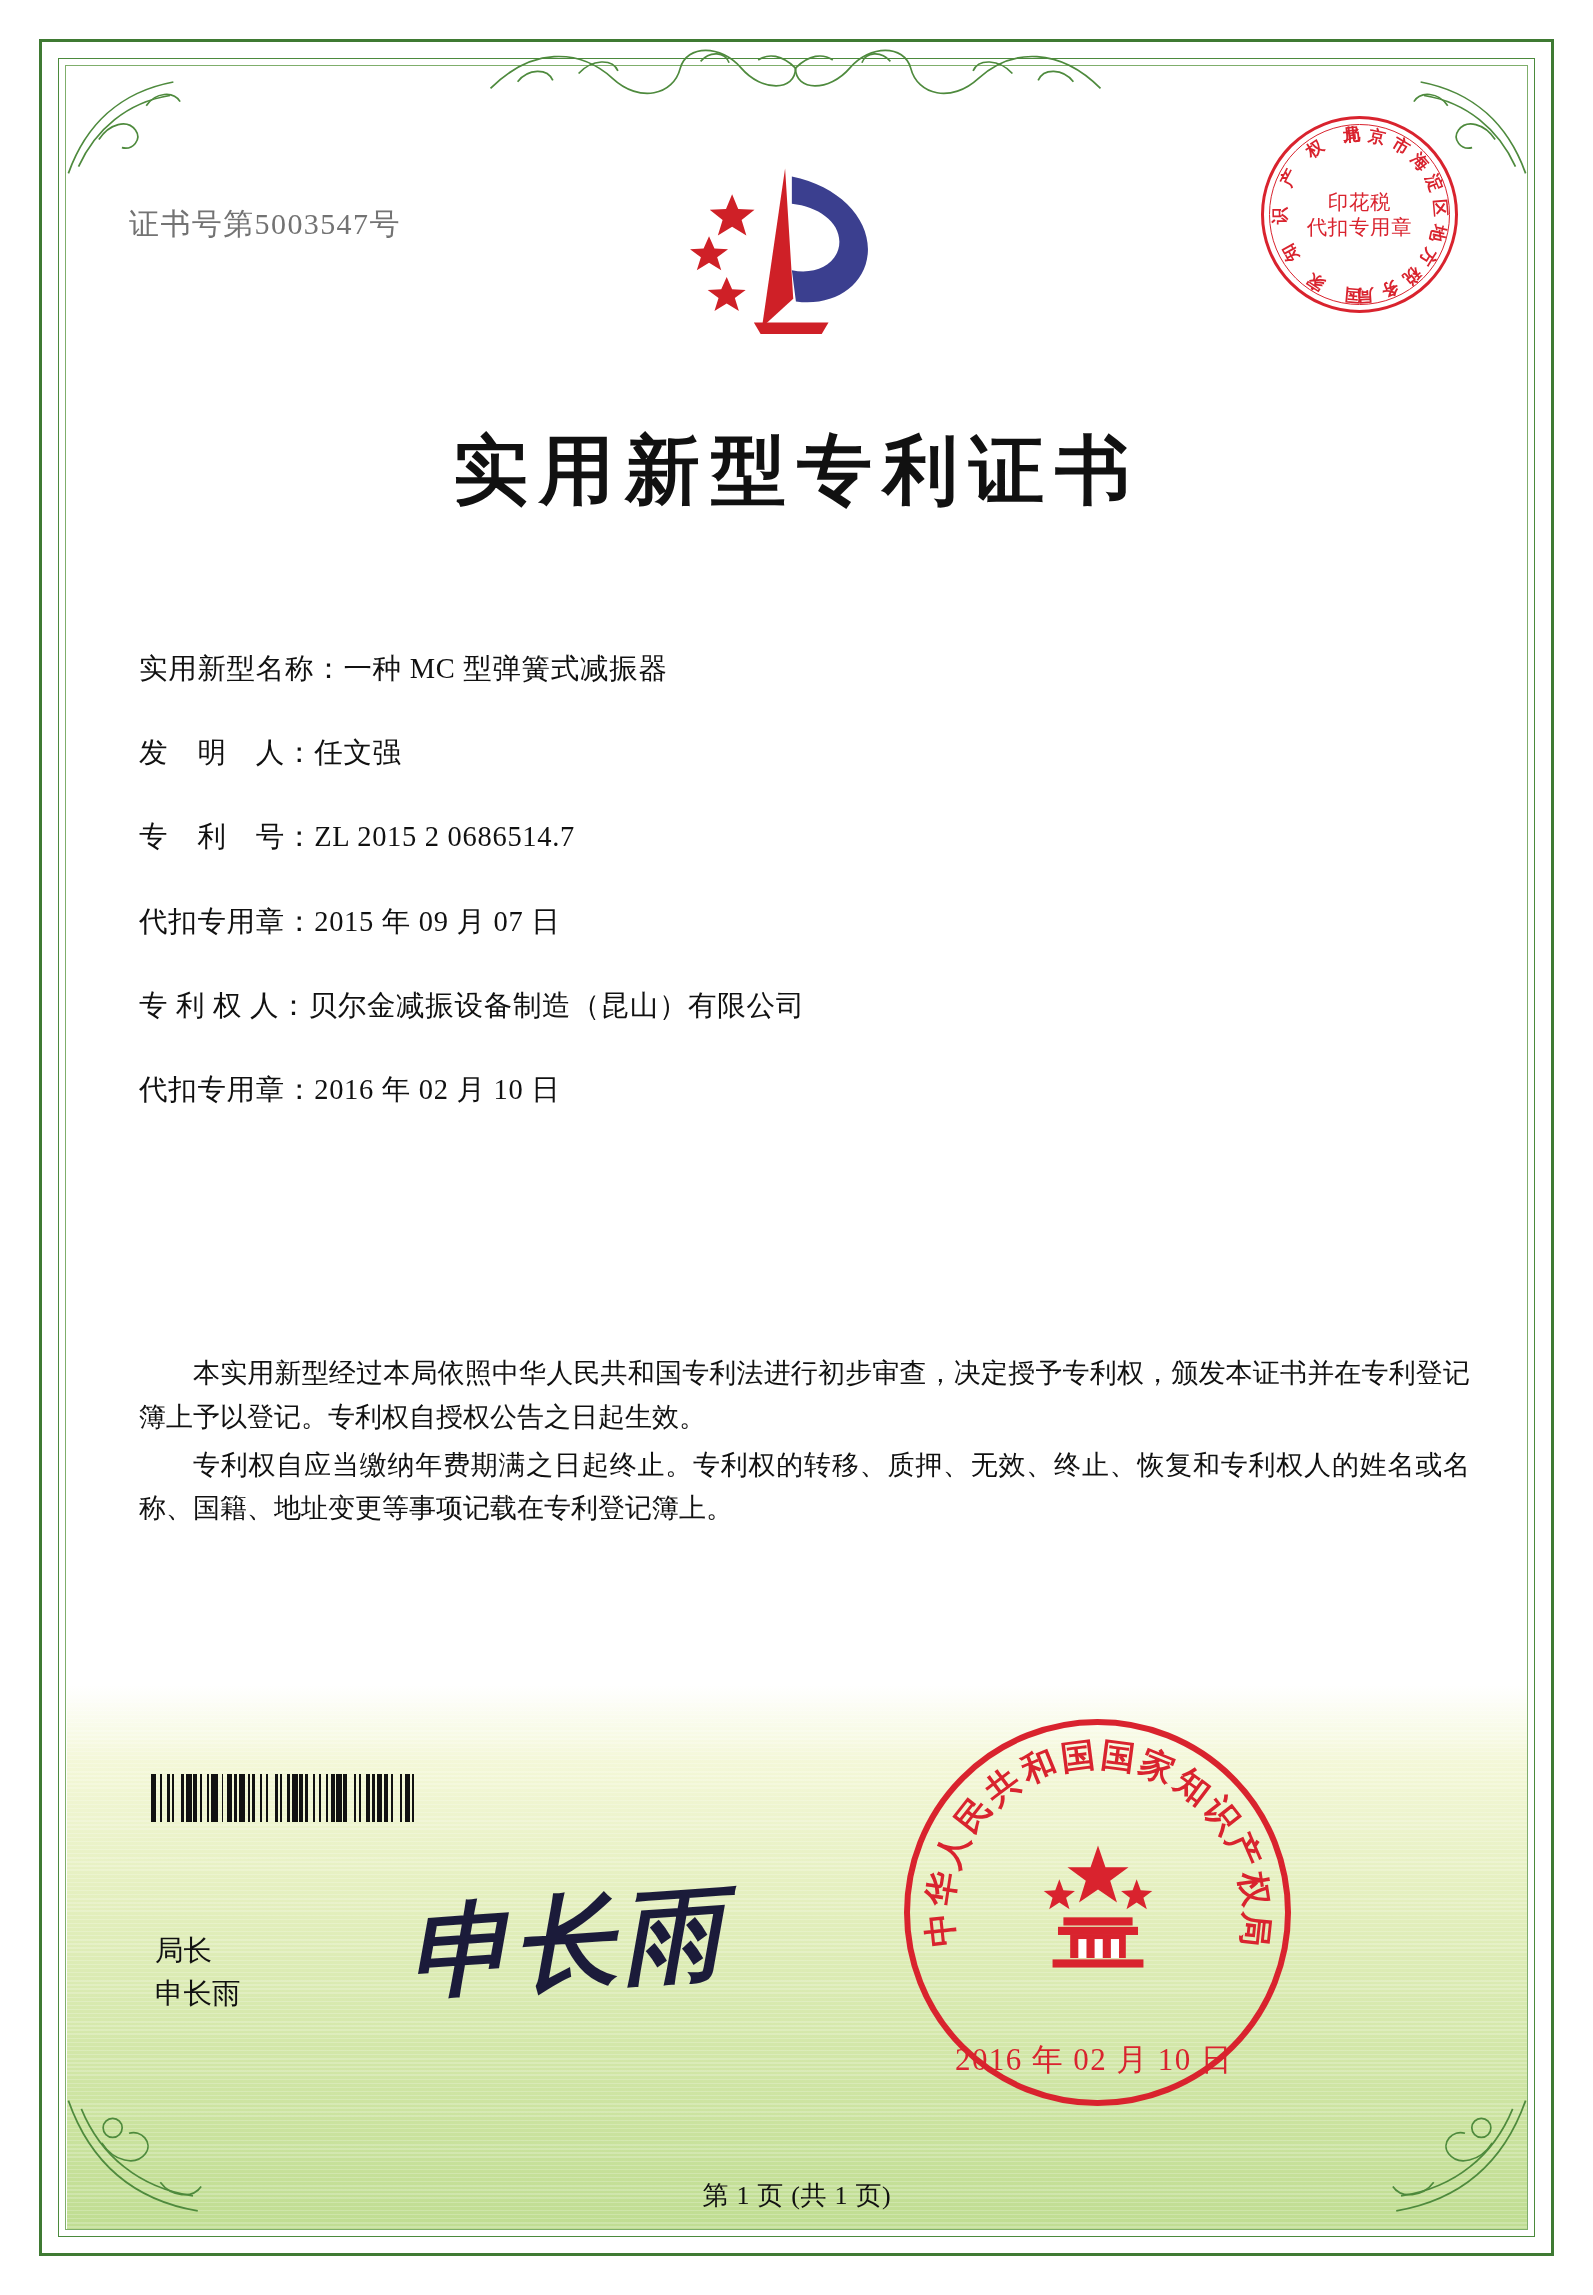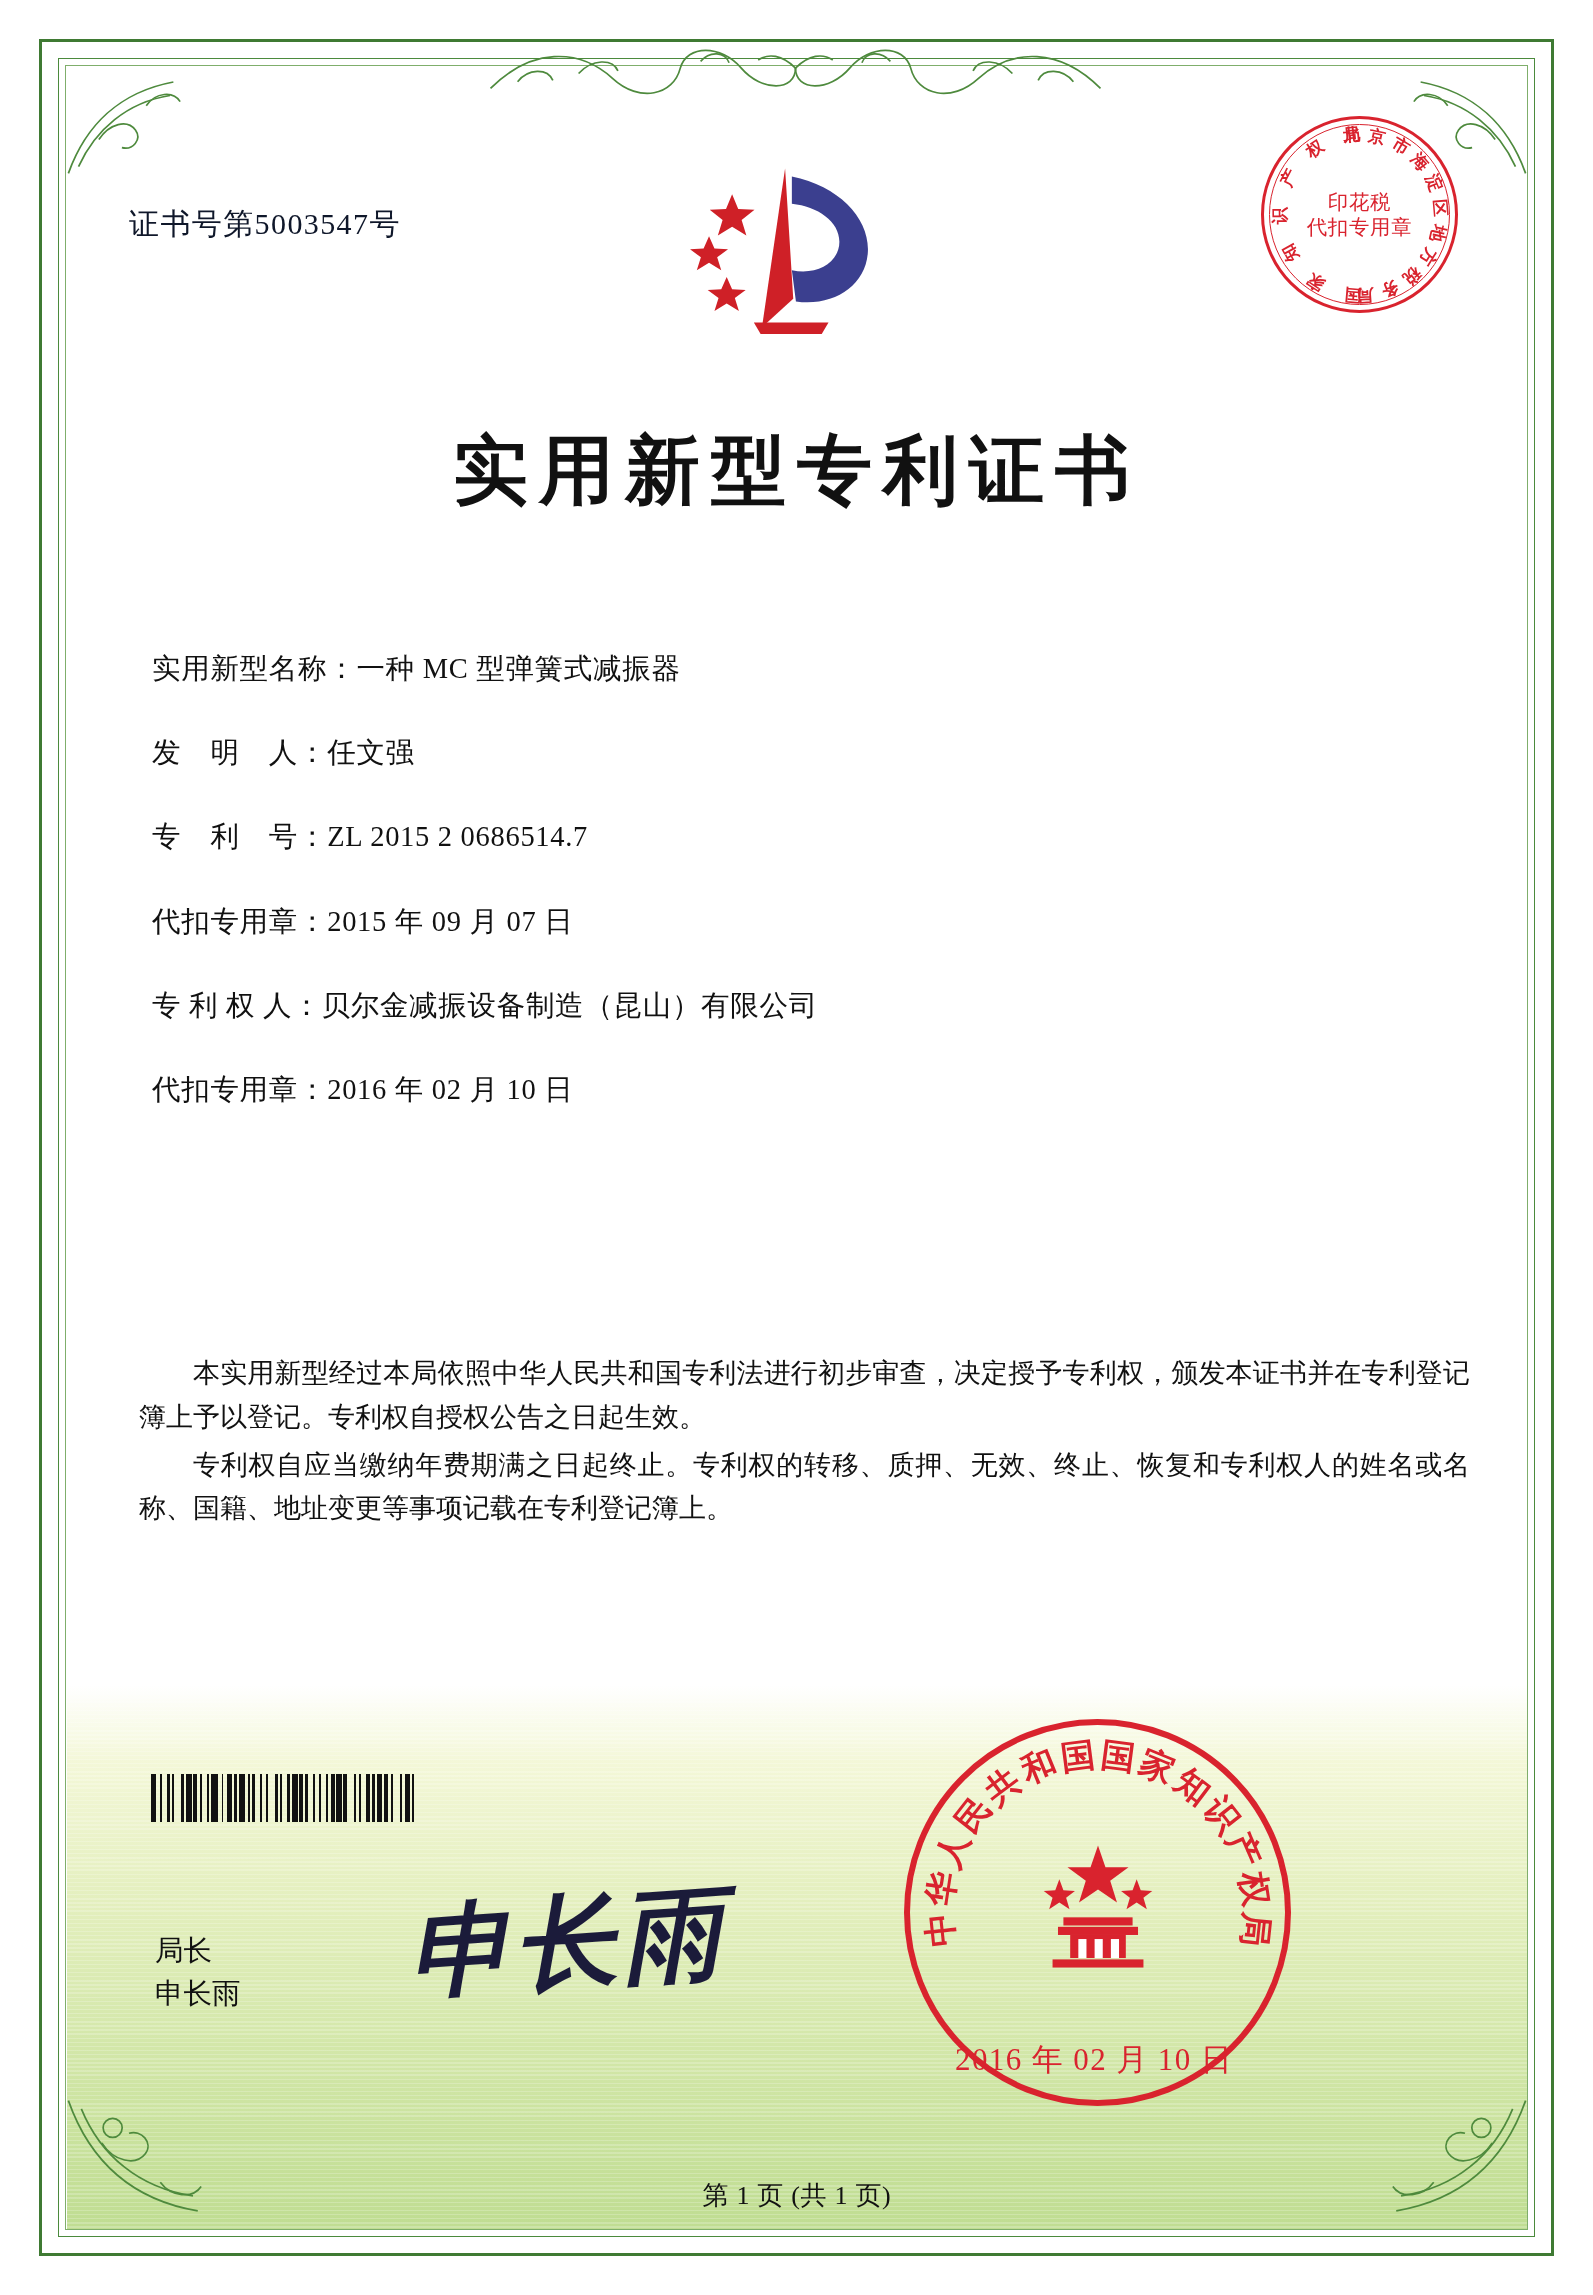--- a/index.html
+++ b/index.html
@@ -86,21 +86,21 @@
 
   
   .content { position: absolute; left: 0; top: 0; right: 0; bottom: 0; z-index: 2; }
 
   .cert-number {
     position: absolute;
     left: 129px;
     top: 204px;
     font-size: 30px;
     letter-spacing: 1.4px;
-    color: #0f172a;
+    color: #737373;
     white-space: nowrap;
   }
 
   
   .ip-logo {
     position: absolute;
     left: 652px;
     top: 156px;
     width: 258px;
     height: 204px;
@@ -154,21 +154,21 @@
     text-align: center;
     font-size: 75px;
     font-weight: bold;
     letter-spacing: 11px;
     color: #111;
     font-family: "Liberation Serif", "DejaVu Serif", serif;
   }
 
   .fields {
     position: absolute;
-    left: 152px;
+    left: 139px;
     top: 652px;
     right: 129px;
   }
   .field-row {
     font-size: 28.5px;
     line-height: 1.2;
     margin-bottom: 50px;
     white-space: nowrap;
     color: #111;
   }

